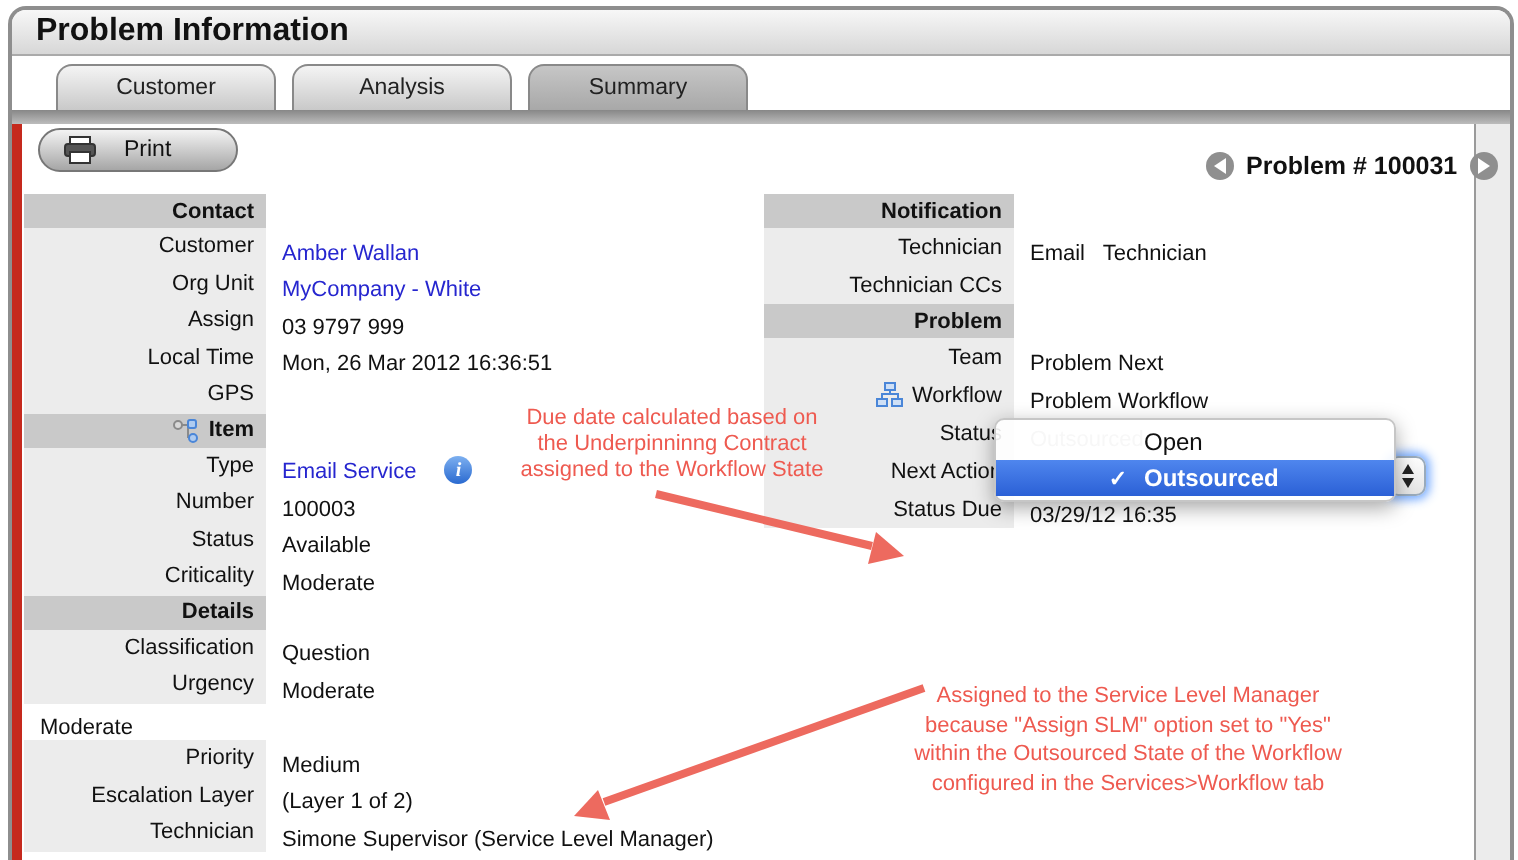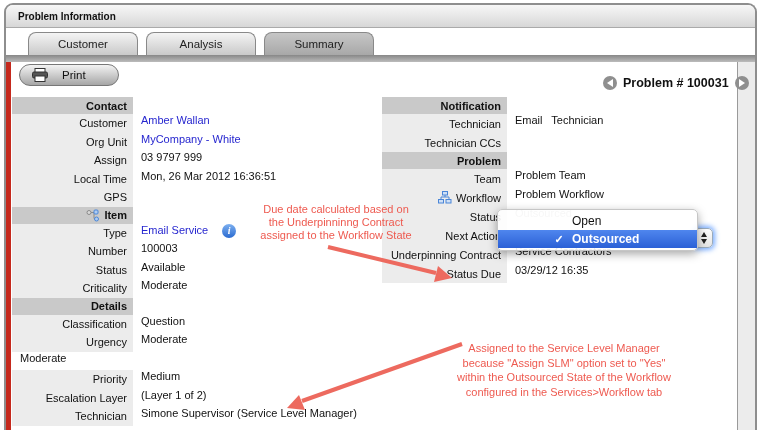--- a/index.html
+++ b/index.html
@@ -7,21 +7,21 @@
   #window {
     position:absolute; left:4px; top:3px; width:753px; height:427px;
     border:2px solid #8e8e8e; border-bottom:none; border-radius:9px 9px 0 0;
     overflow:hidden; background:#fff;
   }
   
   #titlebar {
     height:23px; background:linear-gradient(#f7f7f7,#d7d7d7);
     border-bottom:1px solid #aaa; display:flex; align-items:center; padding-left:12px;
   }
-  #titlebar .title { font-size:10px; font-weight:bold; color:#111; }
+  #titlebar .title { font-size:16px; font-weight:bold; color:#111; }
   
   #tabrow { position:relative; height:27px; background:#fff; }
   .tab {
     position:absolute; top:4px; height:23px; width:110px;
     border:1px solid #898989; border-bottom:none; border-radius:8px 8px 0 0;
     background:linear-gradient(#f4f4f4,#c9c9c9);
     font-size:11.5px; color:#222; text-align:center; padding-top:5px; cursor:default;
   }
   .tab.active { background:linear-gradient(#c6c6c6,#a8a8a8); }
   #strip { height:7px; background:linear-gradient(#878787,#bcbcbc); }
@@ -50,21 +50,21 @@
   .row { display:flex; }
   .row.field { height:18.5px; }
   #right-table .row.field { height:19px; }
   .row.header { height:17px; }
   .cell-label {
     width:121px; background:#ececec; font-size:11px; color:#111;
     display:flex; align-items:center; justify-content:flex-end; padding-right:6px;
   }
   #right-table .cell-label { width:125px; }
   .row.header .cell-label { background:#c9c9c9; font-weight:bold; }
-  .cell-value { flex:1; background:#fff; font-size:11px; color:#111; display:flex; align-items:flex-start; padding-left:8px; }
+  .cell-value { flex:1; background:#fff; font-size:11px; color:#111; display:flex; align-items:flex-end; padding-left:8px; }
   .cell-value.link span.val { color:#2626cf; cursor:pointer; }
   .cell-value.muted span.val { color:#a8a8a8; }
   .cell-value.wordgap span.val { word-spacing:6px; }
   .row-icon { display:inline-flex; margin-right:4px; }
   .info-icon {
     display:inline-flex; width:14px; height:14px; margin-left:14px; border-radius:50%;
     background:linear-gradient(#7db0f0,#2a6ad0); color:#fff; font-family:"Liberation Serif", serif;
     font-style:italic; font-weight:bold; font-size:10px; align-items:center; justify-content:center; cursor:pointer;
   }
   
@@ -313,21 +313,21 @@
           </div>
           <div class="cell-value">
             <span class="val"></span>
           </div>
         </div>
         <div class="row field">
           <div class="cell-label">
             <span>Team</span>
           </div>
           <div class="cell-value">
-            <span class="val">Problem Team</span>
+            <span class="val">Problem Next</span>
           </div>
         </div>
         <div class="row field">
           <div class="cell-label">
             <span class="row-icon">
               <svg width="14" height="13" viewBox="0 0 14 13">
                 <rect x="4.5" y="0.5" width="5" height="3.5" fill="#cfe0f6" stroke="#4a86d8"></rect>
                 <rect x="0.5" y="8.5" width="5" height="3.5" fill="#cfe0f6" stroke="#4a86d8"></rect>
                 <rect x="8" y="8.5" width="5" height="3.5" fill="#cfe0f6" stroke="#4a86d8"></rect>
                 <path d="M7 4v2M3 8V6h8v2" fill="none" stroke="#4a86d8"></path>
@@ -346,28 +346,20 @@
           <div class="cell-value muted">
             <span class="val">Outsourced</span>
           </div>
         </div>
         <div class="row field">
           <div class="cell-label">
             <span>Next Action</span>
           </div>
           <div class="cell-value">
             <span class="val"></span>
-          </div>
-        </div>
-        <div class="row field">
-          <div class="cell-label">
-            <span>Underpinning Contract</span>
-          </div>
-          <div class="cell-value">
-            <span class="val">Service Contractors</span>
           </div>
         </div>
         <div class="row field">
           <div class="cell-label">
             <span>Status Due</span>
           </div>
           <div class="cell-value">
             <span class="val">03/29/12 16:35</span>
           </div>
         </div>

